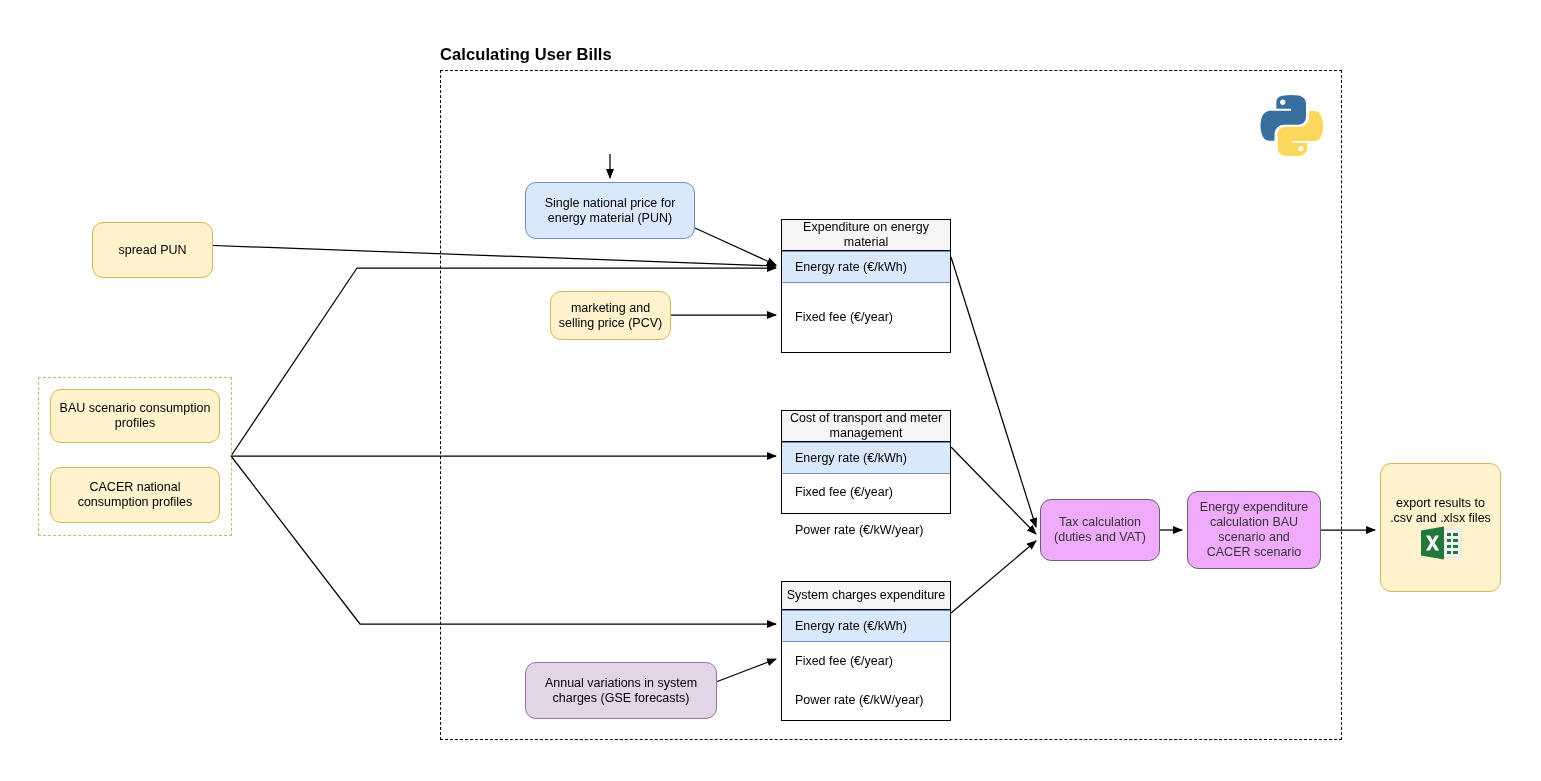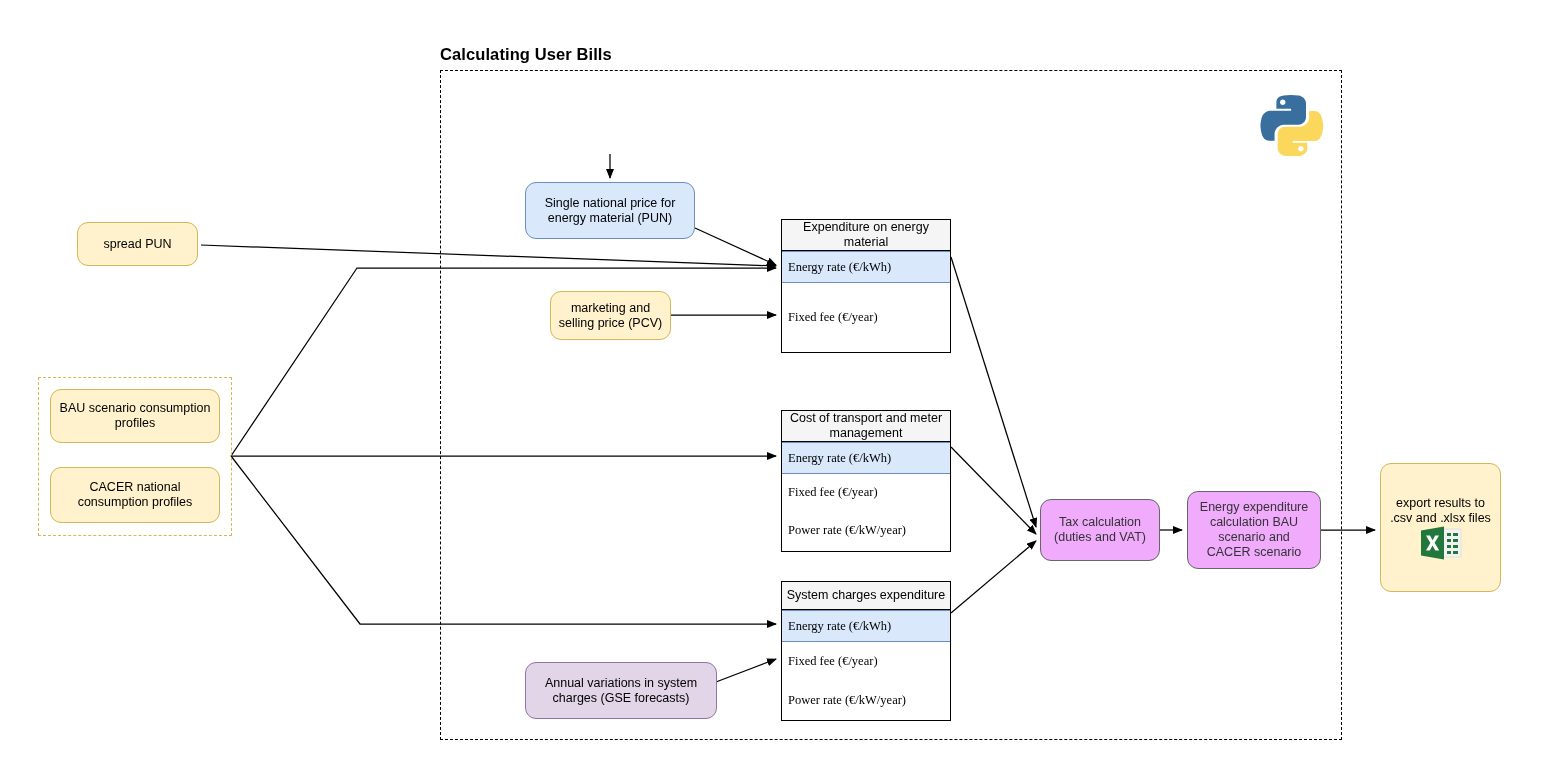--- a/index.html
+++ b/index.html
@@ -14,21 +14,21 @@
   .gray{background:#f0abfc;border:1px solid #666666;color:#333333;text-align:center;}
   .txt{font-size:12.5px;line-height:15px;padding:0 7px;}
   .title{position:absolute;font-size:16.5px;font-weight:bold;letter-spacing:.1px;}
   .container-dashed{position:absolute;box-sizing:border-box;border:1.6px dashed #000;background:transparent;}
   .group-dashed{position:absolute;box-sizing:border-box;border:1.5px dashed #d6b656;background:transparent;}
   .table{position:absolute;box-sizing:border-box;border:1px solid #000;background:#ffffff;}
   .table .hdr{box-sizing:border-box;background:#f5f5f5;border-bottom:1px solid #000;
        font-size:12.5px;line-height:15px;text-align:center;color:#000;
        display:flex;align-items:center;justify-content:center;padding:0 4px;}
   .table .row{box-sizing:border-box;font-size:12.5px;line-height:15px;display:flex;
-       align-items:center;padding-left:6px;color:#000;font-family:Liberation Serif, serif;}
+       align-items:center;padding-left:13px;color:#000;}
   .table .row.hl{background:#dae8fc;border-top:1px solid #6c8ebf;border-bottom:1px solid #6c8ebf;}
   .pylogo{position:absolute;}
   .xlsx{width:42px;height:34px;position:relative;}
   .exp-inner{display:flex;flex-direction:column;align-items:center;justify-content:center;}
 </style>
 </head>
 <body>
 
 <div id="canvas">
 
@@ -74,21 +74,21 @@
         c-7.2,0-13.5,4.3-15.5,12.5c-2.3,9.4-2.4,15.3,0,25.1c1.8,7.3,6,12.5,13.2,12.5h8.5V73.3c0-8.2,7.1-15.5,15.5-15.5h24.5
         c6.9,0,12.4-5.7,12.4-12.6V22c0-6.7-5.7-11.8-12.4-12.9C63.3,8.5,58.8,8.2,54.6,8.2z M41.3,15.7c2.5,0,4.6,2.1,4.6,4.7
         c0,2.6-2.1,4.7-4.6,4.7c-2.6,0-4.6-2.1-4.6-4.7C36.7,17.8,38.7,15.7,41.3,15.7z"></path>
       <path fill="#fbd85c" d="M85.2,34.5v10.9c0,8.6-7.3,15.8-15.5,15.8H45.2c-6.8,0-12.4,5.8-12.4,12.6v23.7
         c0,6.7,5.9,10.7,12.4,12.6c7.8,2.3,15.3,2.7,24.5,0c6.2-1.8,12.4-5.4,12.4-12.6v-9.4H57.6v-3.1h36.8c7.2,0,9.9-5,12.4-12.5
         c2.6-7.7,2.5-15.1,0-25.1c-1.8-7.2-5.2-12.5-12.4-12.5H85.2z M71.4,93.2c2.6,0,4.6,2.1,4.6,4.7c0,2.6-2.1,4.7-4.6,4.7
         c-2.5,0-4.6-2.1-4.6-4.7C66.8,95.3,68.9,93.2,71.4,93.2z"></path>
     </svg>
   </div>
 
-  <div class="node rounded yellow txt" style="left:77px;top:222px;width:121px;height:44px;">
+  <div class="node rounded yellow txt" style="left:92px;top:222px;width:121px;height:56px;">
     <span>spread PUN</span>
   </div>
 
   <div class="group-dashed" style="left:38px;top:377px;width:194px;height:159px;"></div>
 
   <div class="node rounded yellow txt" style="left:50px;top:389px;width:170px;height:54px;">
     <span>BAU scenario consumption profiles</span>
   </div>
 
   <div class="node rounded yellow txt" style="left:50px;top:467px;width:170px;height:56px;">
@@ -107,21 +107,21 @@
   <div class="node rounded purple txt" style="left:525px;top:662px;width:192px;height:57px;">
     <span>Annual variations in system charges (GSE forecasts)</span>
   </div>
 
   <div class="table" style="left:781px;top:219px;width:170px;height:134px;">
     <div class="hdr" style="height:31px;">Expenditure on energy material</div>
     <div class="row hl" style="height:32px;">Energy rate (€/kWh)</div>
     <div class="row" style="height:69px;">Fixed fee (€/year)</div>
   </div>
 
-  <div class="table" style="left:781px;top:410px;width:170px;height:142px;">
+  <div class="table" style="left:781px;top:410px;width:170px;height:104px;">
     <div class="hdr" style="height:31px;">Cost of transport and meter management</div>
     <div class="row hl" style="height:32px;">Energy rate (€/kWh)</div>
     <div class="row" style="height:36px;">Fixed fee (€/year)</div>
     <div class="row" style="height:41px;">Power rate (€/kW/year)</div>
   </div>
 
   <div class="table" style="left:781px;top:581px;width:170px;height:140px;">
     <div class="hdr" style="height:28px;">System charges expenditure</div>
     <div class="row hl" style="height:32px;">Energy rate (€/kWh)</div>
     <div class="row" style="height:38px;">Fixed fee (€/year)</div>

